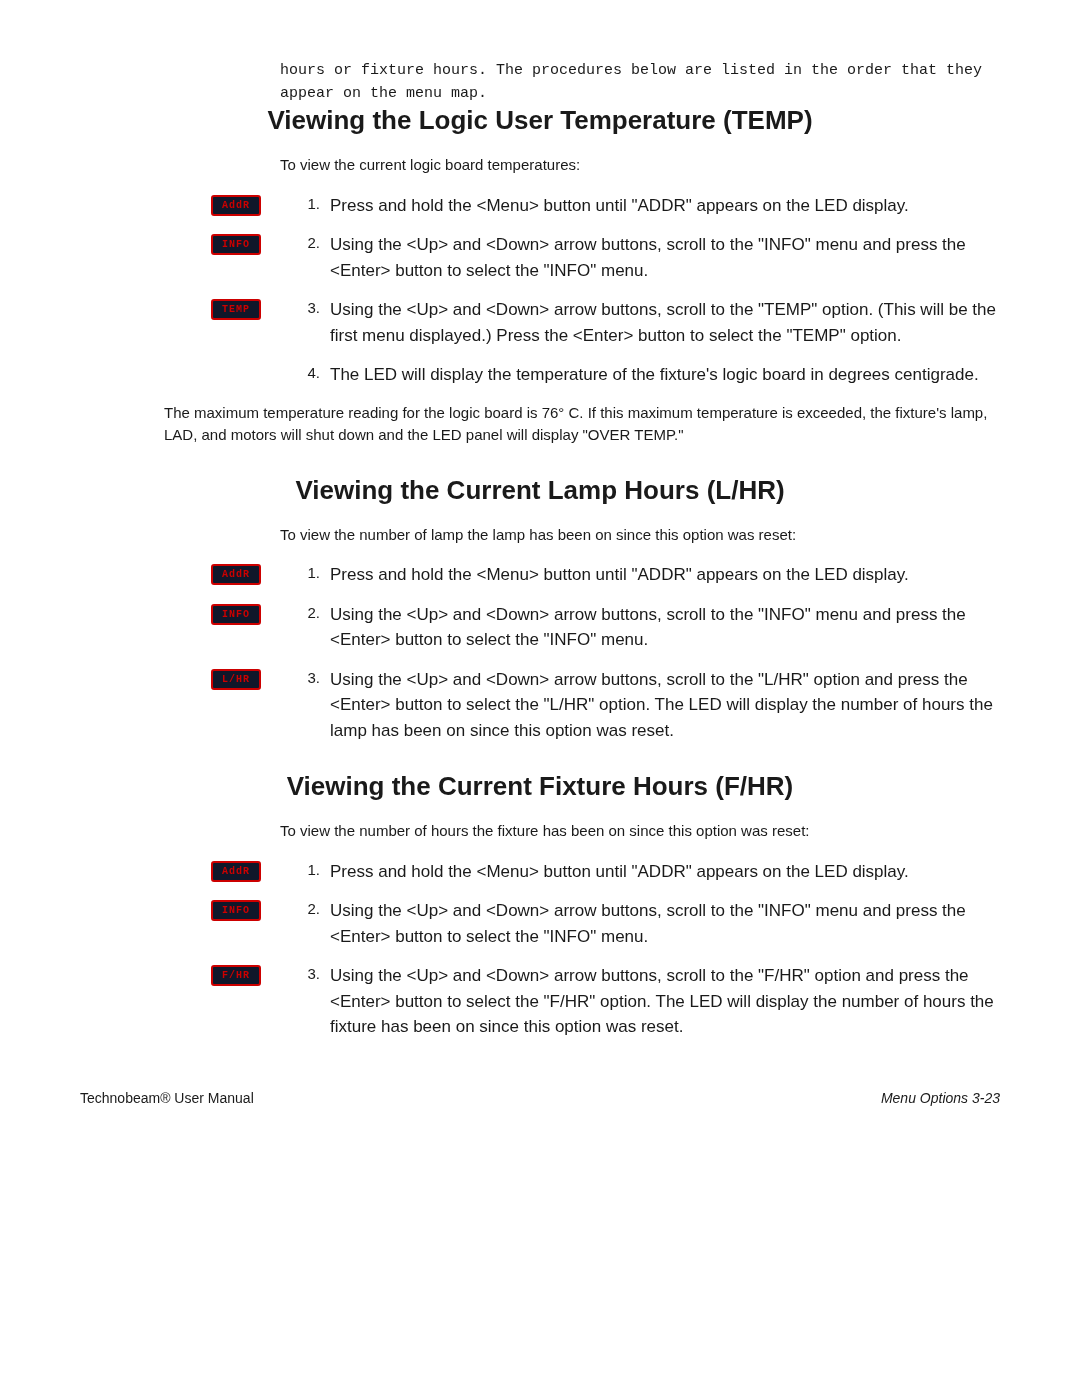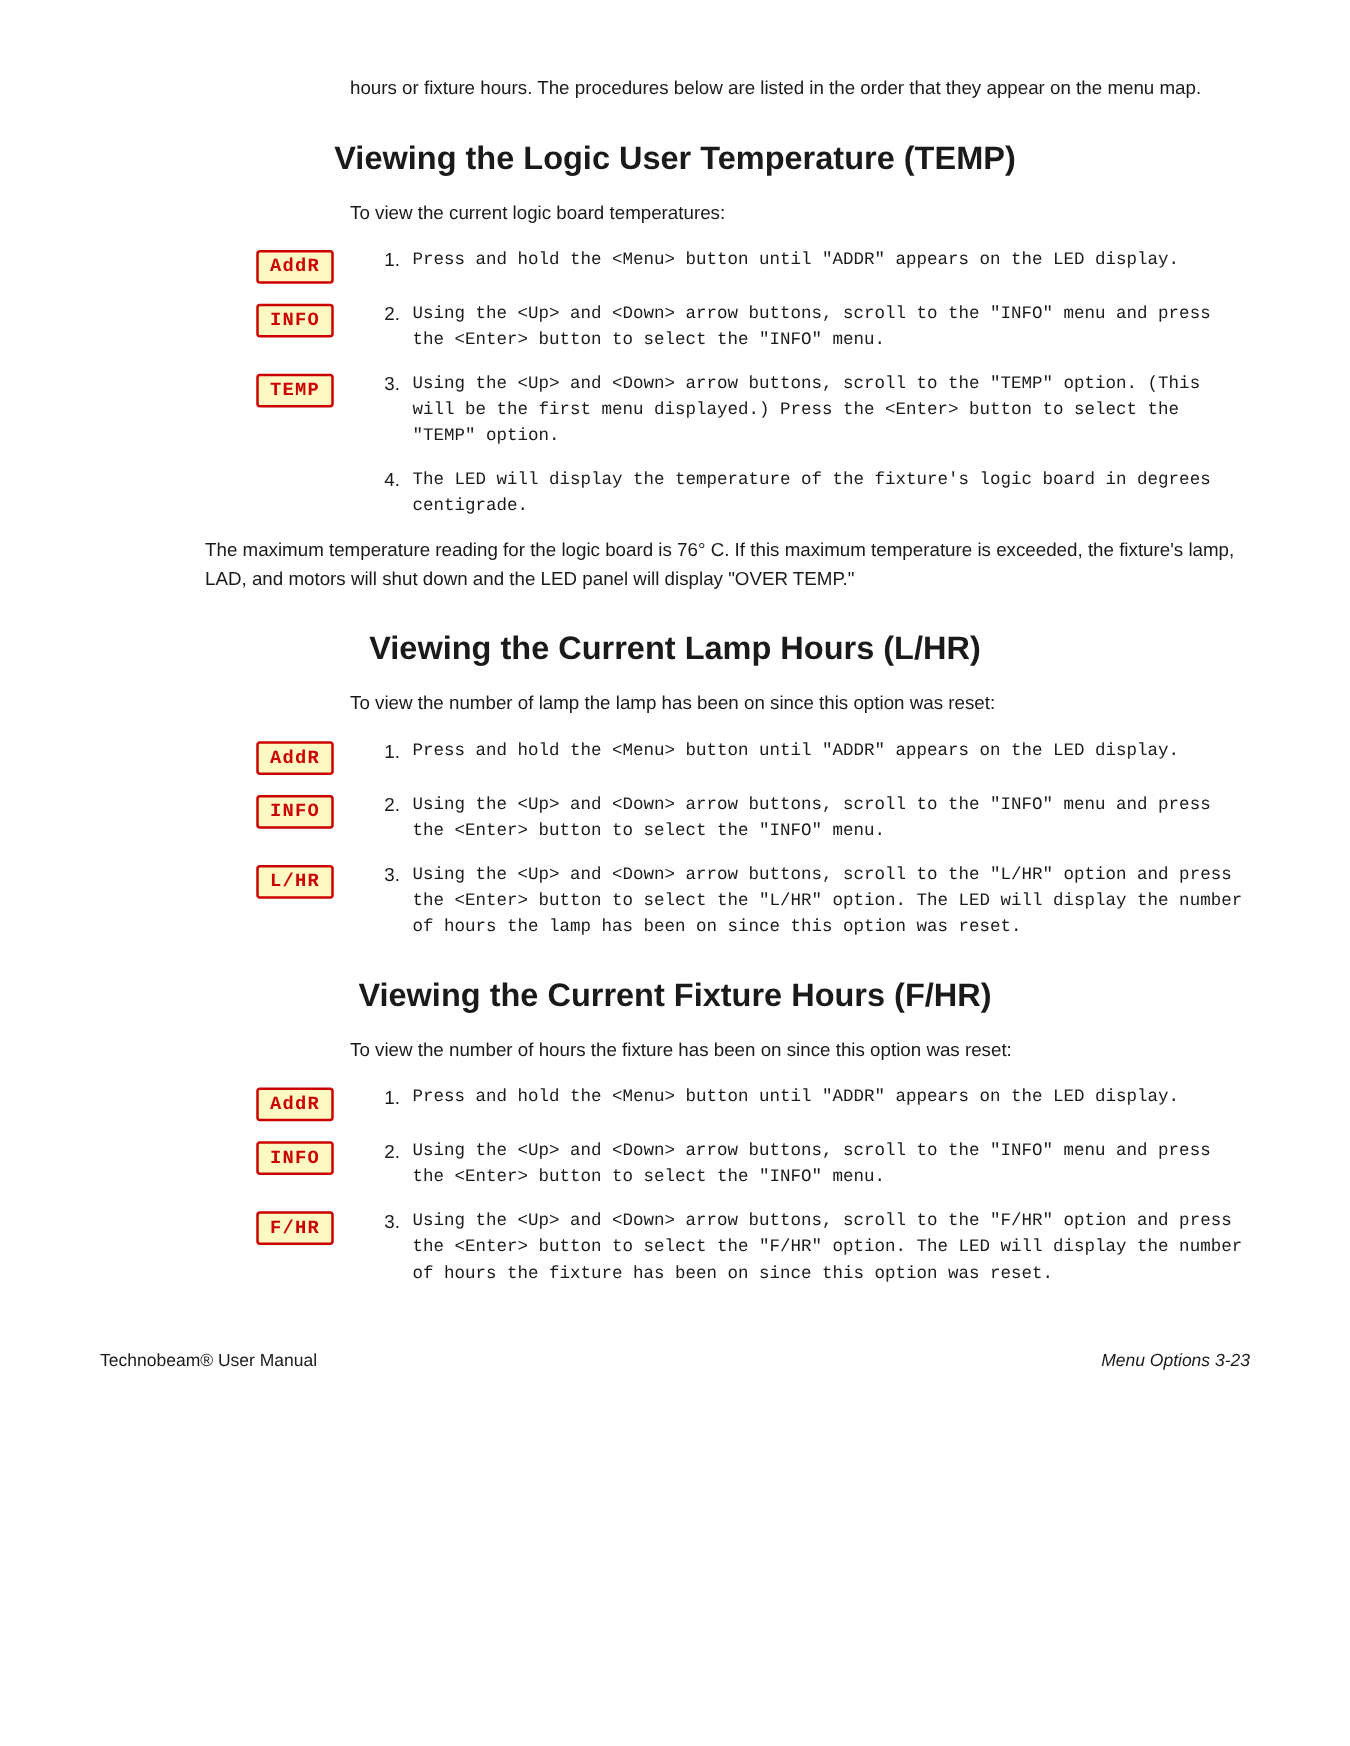--- a/index.html
+++ b/index.html
@@ -13,23 +13,23 @@
       font-family: Arial, sans-serif;
       font-size: 15px;
       color: #1a1a1a;
       width: 1080px;
       min-height: 1397px;
       padding: 60px 80px 60px 80px;
     }
 
     .intro-text {
       margin-left: 200px;
-      margin-bottom: 28px;
-      font-size: 15px;
-      line-height: 1.5;
+      font-size: 15px;
+      line-height: 1.5;
+      font-family: Liberation Mono, monospace;
     }
 
     .section-title {
       font-size: 26px;
       font-weight: bold;
       text-align: center;
       margin-bottom: 18px;
       color: #1a1a1a;
     }
 
@@ -59,44 +59,43 @@
       justify-content: center;
       margin-right: 18px;
       margin-top: 2px;
     }
 
     .led-display {
       border: 2px solid #cc0000;
       border-radius: 3px;
       padding: 3px 9px;
       font-family: 'Courier New', monospace;
-      font-size: 15px;
+      font-size: 10px;
       font-weight: bold;
       color: #cc0000;
       letter-spacing: 1px;
       display: inline-block;
-      background: #fef9c3;
+      background: #0f172a;
     }
 
     .step-number {
       width: 30px;
       min-width: 30px;
       font-size: 15px;
       font-weight: normal;
       text-align: right;
       margin-right: 10px;
       margin-top: 2px;
       color: #1a1a1a;
     }
 
     .step-text {
-      font-size: 14px;
+      font-size: 17px;
       line-height: 1.5;
       flex: 1;
-      font-family: Liberation Mono, monospace;
     }
 
     .step-noicon-spacer {
       width: 72px;
       min-width: 72px;
       margin-right: 18px;
     }
 
     .continuation-text {
       margin-left: 84px;

